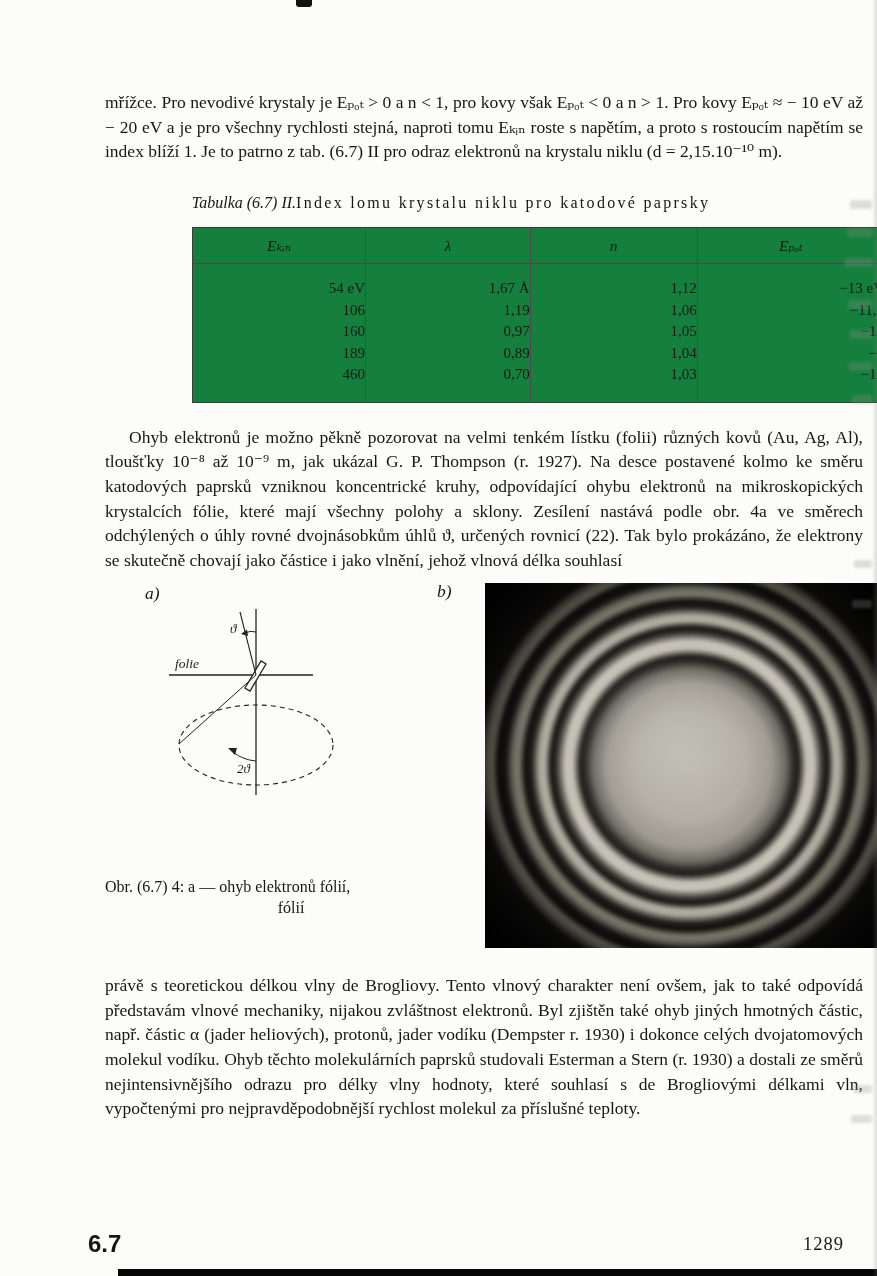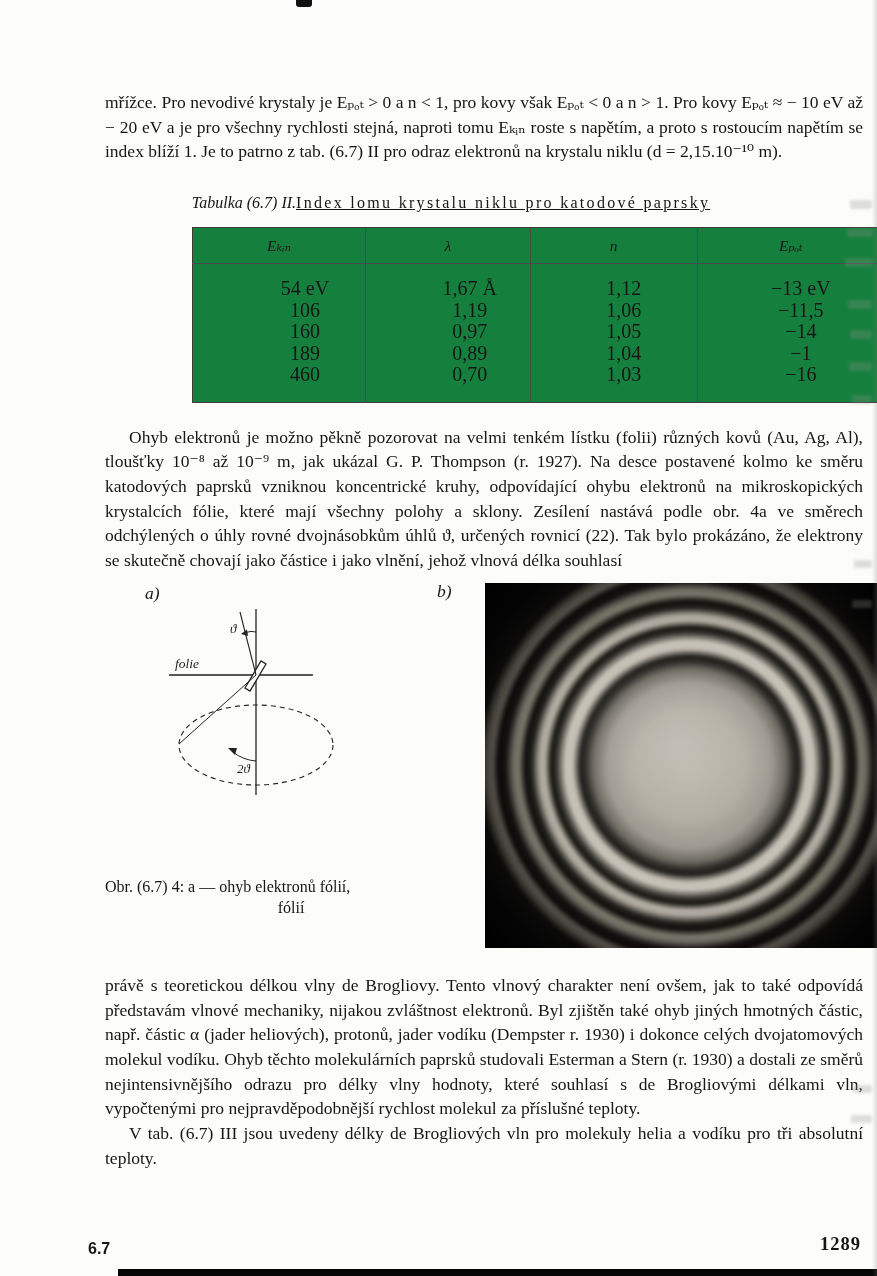--- a/index.html
+++ b/index.html
@@ -10,27 +10,27 @@
     font-family:"Liberation Serif","DejaVu Serif",serif;
   }
   .content { position:absolute; left:105px; top:90px; width:758px; }
   .para { font-size:17.5px; line-height:24.7px; text-align:justify; }
   .indent { text-indent:24px; }
 
   
   .table-wrap { margin:30px 0 0 40px; width:612px; }
   .table-title { font-size:16px; text-align:center; margin-bottom:15px; white-space:nowrap; }
   .t-prefix { font-style:italic; }
-  .t-main { letter-spacing:2.3px; margin-left:0;text-decoration:underline; }
+  .t-main { letter-spacing:2.3px; margin-left:0; }
   table.data { border-collapse:collapse; width:693px; margin-left:47px; border:1.6px solid #3c3c3c; background:#15803d; }
   table.data th, table.data td { border-left:1.2px solid #4a4a4a; font-weight:normal; }
   table.data th:first-child, table.data td:first-child { border-left:none; }
   thead th { font-style:italic; font-size:15.5px; padding:9px 4px 8px; border-bottom:1.2px solid #4a4a4a; text-align:center; }
   th.c1 { width:145px; } th.c2 { width:138px; } th.c3 { width:140px; } th.c4 { width:157px;text-align:center; }
-  tbody td { font-size:20px; line-height:21.5px; text-align:center; }
+  tbody td { font-size:15px; line-height:21.5px; text-align:right; }
   tbody tr:first-child td { padding-top:14px; }
   tbody tr:last-child  td { padding-bottom:16px; }
   td.c1 { padding-left:52px; }
   td.c2 { padding-left:44px; }
   td.c3 { padding-left:20px; }
   td.c4 { padding-left:20px; }
 
   .p2 { margin-top:22px; }
 
   
@@ -58,22 +58,22 @@
     content:""; position:absolute; inset:0;
     background: radial-gradient(ellipse 150px 125px at 47% 44%, rgba(255,255,255,0.16), rgba(255,255,255,0) 70%);
   }
   .caption { position:absolute; left:0; top:293px; width:372px; font-weight:normal; font-size:16px; line-height:21.5px; }
   .cap-line3 { text-align:center; }
 
   .p3 { margin-top:12px; }
   .p4 { margin-top:0; }
 
   
-  .footer-left  { position:absolute; left:88px;  bottom:18px; font-weight:bold; font-size:16px; font-family:"Liberation Sans","DejaVu Sans",sans-serif; }
-  .footer-right { position:absolute; right:16px; bottom:21px; font-weight:bold; font-size:18.5px; letter-spacing:1px; }
+  .footer-left  { position:absolute; left:88px;  bottom:18px; font-weight:bold; font-size:24px; font-family:"Liberation Sans","DejaVu Sans",sans-serif; }
+  .footer-right { position:absolute; right:33px; bottom:21px; font-weight:normal; font-size:18.5px; letter-spacing:1px; }
 
   
   .strip-bottom { position:absolute; left:118px; right:0; bottom:0; height:7px; background:#060606; }
   .mark-top { position:absolute; left:296px; top:0; width:16px; height:7px; background:#121212; border-radius:0 0 3px 3px; }
   .bleed { position:absolute; background:#8f8f89; opacity:0.28; filter:blur(1.5px); border-radius:2px; }
   .edge-shade { position:absolute; top:0; right:0; width:5px; height:100%;
     background:linear-gradient(to left, rgba(120,120,115,0.25), rgba(120,120,115,0)); }
 
   svg text { font-family:"Liberation Serif","DejaVu Serif",serif; }
 </style>
@@ -166,21 +166,20 @@
 
       <div class="photo"></div>
 
       <div class="caption">
         <div>Obr. (6.7) 4: a — ohyb elektronů fólií,</div>
         <div class="cap-line3">fólií</div>
       </div>
     </div>
 
     <p class="para p3">právě s teoretickou délkou vlny de Brogliovy. Tento vlnový charakter není ovšem, jak to také odpovídá představám vlnové mechaniky, nijakou zvláštnost elektronů. Byl zjištěn také ohyb jiných hmotných částic, např. částic α (jader heliových), protonů, jader vodíku (Dempster r. 1930) i dokonce celých dvojatomových molekul vodíku. Ohyb těchto molekulárních paprsků studovali Esterman a Stern (r. 1930) a dostali ze směrů nejintensivnějšího odrazu pro délky vlny hodnoty, které souhlasí s de Brogliovými délkami vln, vypočtenými pro nejpravděpodobnější rychlost molekul za příslušné teploty.</p>
-    <p class="para indent p4">V tab. (6.7) III jsou uvedeny délky de Brogliových vln pro molekuly helia a vodíku pro tři absolutní teploty.</p>
 
   </div>
 
   <div class="footer-left">6.7</div>
   <div class="footer-right">1289</div>
 
   <div class="strip-bottom"></div>
   <div class="mark-top"></div>
   <div class="edge-shade"></div>
   <div class="bleed" style="left:850px; top:200px; width:22px; height:9px;"></div>

